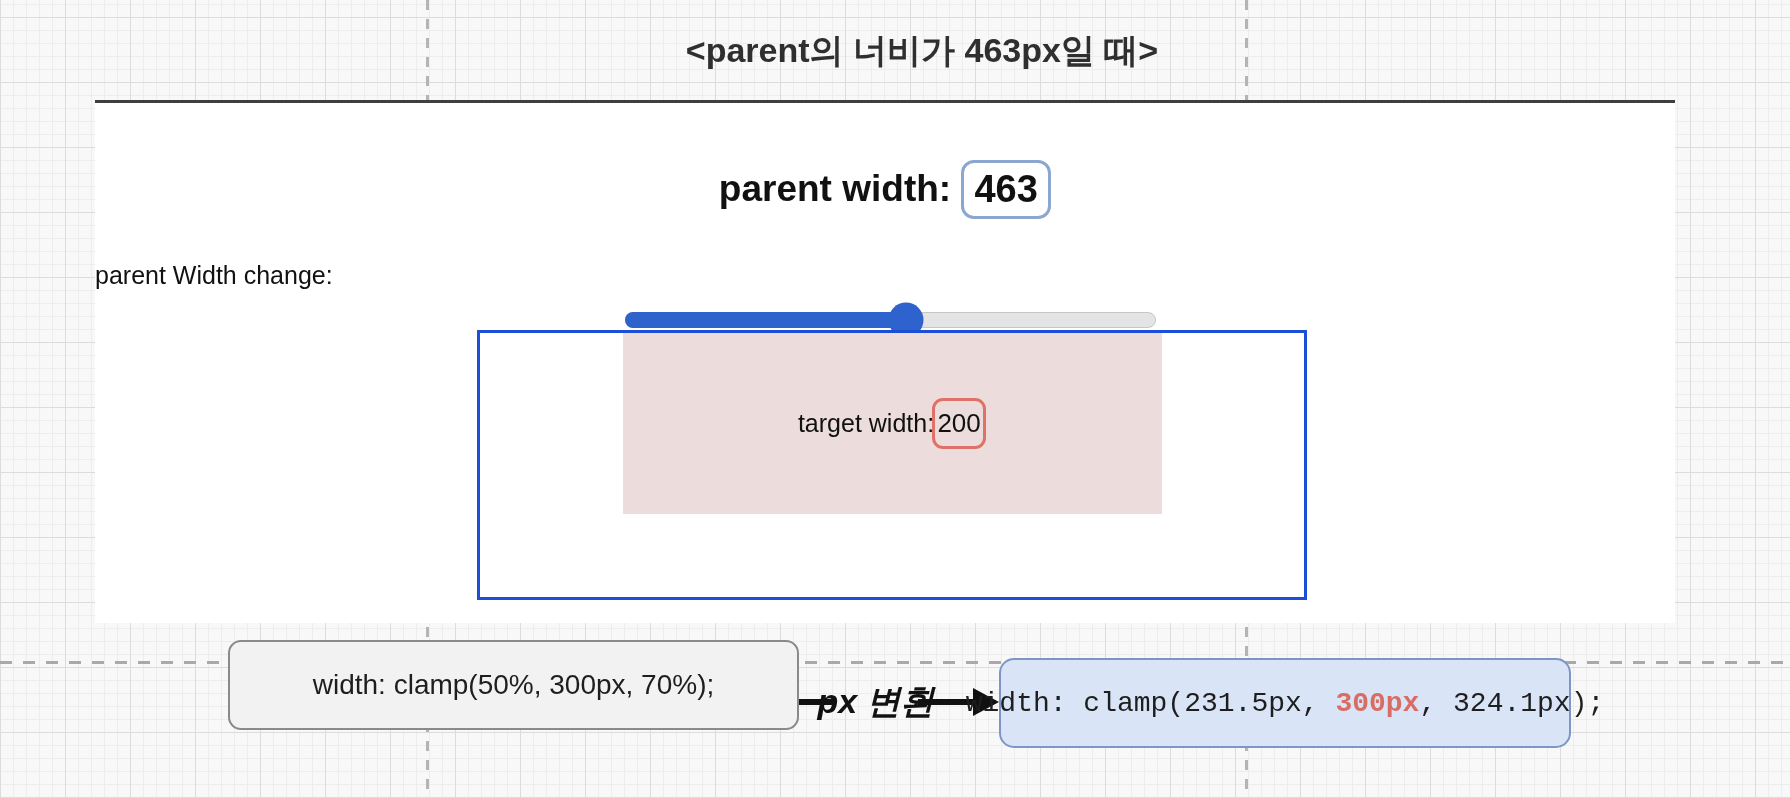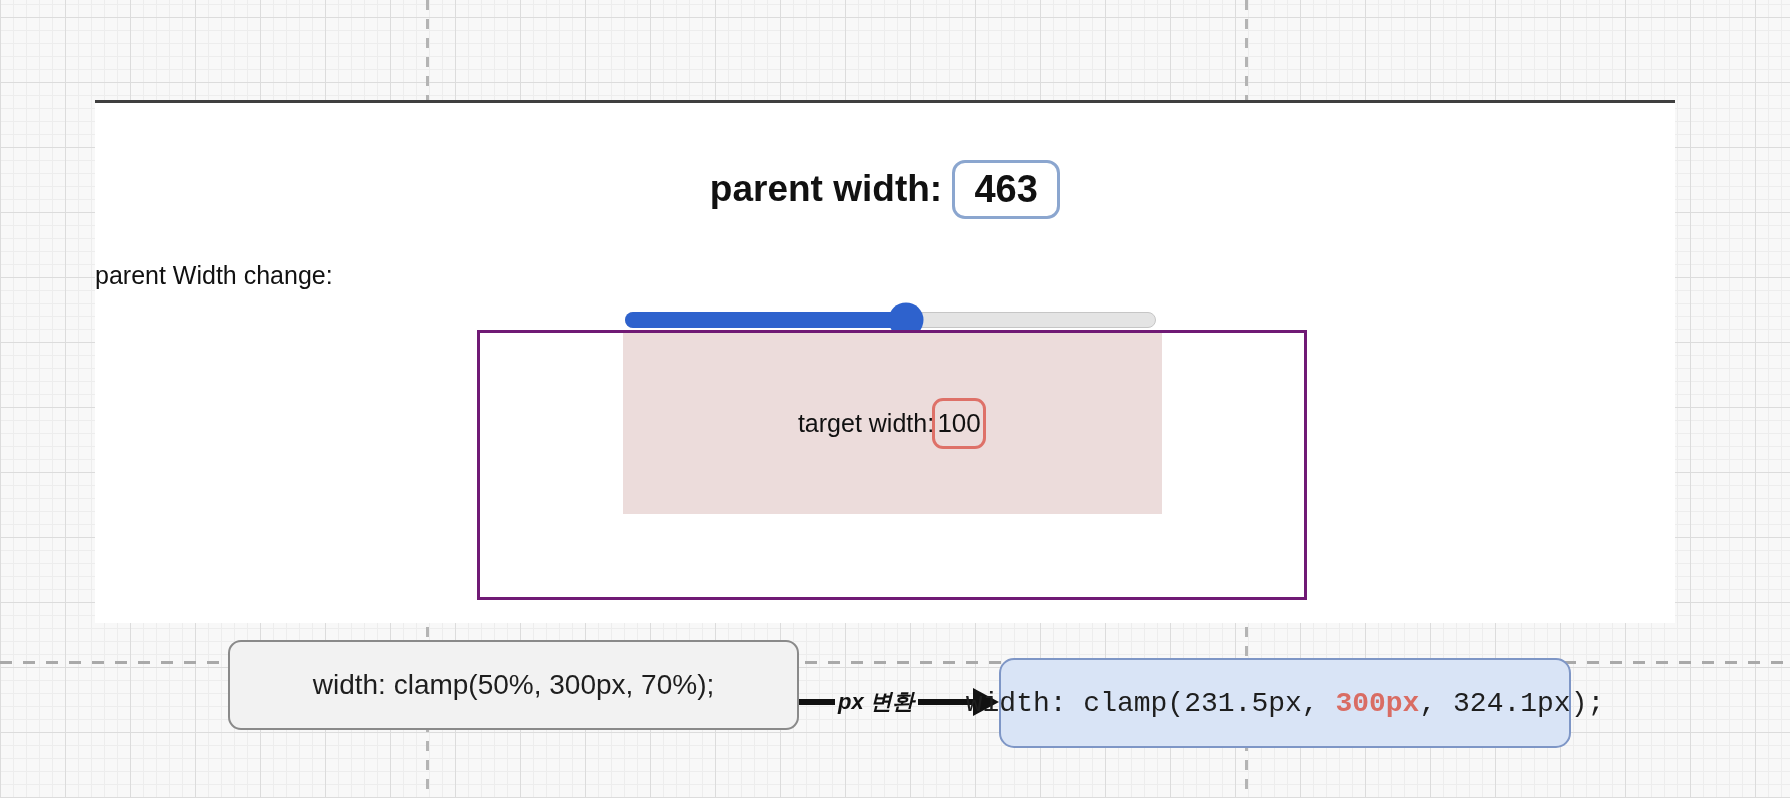--- a/index.html
+++ b/index.html
@@ -46,21 +46,21 @@
     background: #ffffff; border-top: 3px solid #3f3f3f;
     z-index: 2;
   }
 
   .pw-row {
     position: absolute; left: 0; right: 0; top: 55px; height: 62px;
     display: flex; align-items: center; justify-content: center; gap: 10px;
   }
   .pw-label { font-size: 37px; font-weight: 700; color: #111; }
   .pw-box {
-    width: 108px; height: 59px; border: 3px solid #8ba6cf; border-radius: 13px;
+    width: 90px; height: 59px; border: 3px solid #8ba6cf; border-radius: 13px;
     background: #fff; display: flex; align-items: center; justify-content: center;
     font-size: 38px; font-weight: 700; color: #111;
   }
 
   .slider-label {
     position: absolute; left: 0; right: 10px; top: 158px; text-align: left;
     font-size: 25px; color: #111;
   }
   .slider {
     position: absolute; left: 530px; top: 200px; width: 531px; height: 34px;
@@ -74,21 +74,21 @@
     position: absolute; left: 0; top: 9px; height: 16px;
     background: #2e62cd; border-radius: 9px 0 0 9px;
   }
   .slider-thumb {
     position: absolute; top: 17px; width: 35px; height: 35px; border-radius: 50%;
     background: #2e62cd; transform: translate(-50%, -50%);
   }
 
   .parent-box {
     position: absolute; left: 382px; top: 227px; width: 830px; height: 270px;
-    border: 3px solid #701a75; background: #fff;
+    border: 3px solid #1d4ed8; background: #fff;
     display: flex; justify-content: center;
   }
   .target-box {
     width: 539px; height: 181px; background: #ecdcdb;
     display: flex; align-items: center; justify-content: center;
     font-size: 25px; color: #111; white-space: nowrap;
   }
   .target-value-box {
     display: inline-flex; align-items: center; justify-content: center;
     min-width: 54px; height: 51px; margin-left: -2px;
@@ -116,53 +116,54 @@
     position: absolute; height: 6px; background: #111; z-index: 2;
   }
   .arrow-head {
     position: absolute; width: 0; height: 0; z-index: 2;
     border-left: 26px solid #111;
     border-top: 14px solid transparent;
     border-bottom: 14px solid transparent;
   }
   .arrow-label {
     position: absolute; left: 876px; top: 702px; transform: translate(-50%, -50%);
-    font-size: 22px; font-weight: 700; font-style: italic; color: #111;
+    font-size: 34px; font-weight: 700; font-style: italic; color: #111;
     white-space: nowrap; z-index: 3;
   }
 </style>
 </head>
 <body>
 
 <div id="stage">
 
   <div class="vguide" style="left:426px"></div>
   <div class="vguide" style="left:1245px"></div>
   <div class="hguide" style="top:661px"></div>
 
+  <div class="page-title">&lt;parent의 너비가 463px일 때&gt;</div>
 
   <div class="card">
 
     <div class="pw-row">
       <span class="pw-label">parent width:</span>
       <span class="pw-box">463</span>
     </div>
 
     <div class="slider-label">parent Width change:</div>
 
     <div class="slider">
       <div class="slider-track"></div>
       <div class="slider-fill" style="width: 53%;"></div>
       <div class="slider-thumb" style="left: 53%;"></div>
     </div>
 
     <div class="parent-box">
       <div class="target-box">
         <span>target width:</span>
-          <span class="target-value-box">100</span>
+          <span class="target-value-box">200</span>
       </div>
     </div>
 
   </div>
 
   <div class="code-box code-before">
     <span>width: clamp(50%, 300px, 70%);</span>
   </div>
 
   <div class="arrow-seg" style="left:799px; top:699px; width:36px;"></div>

